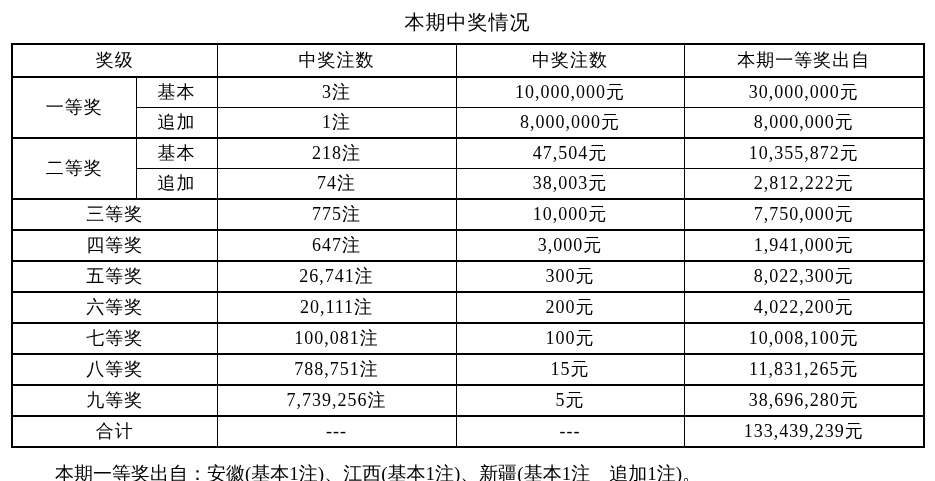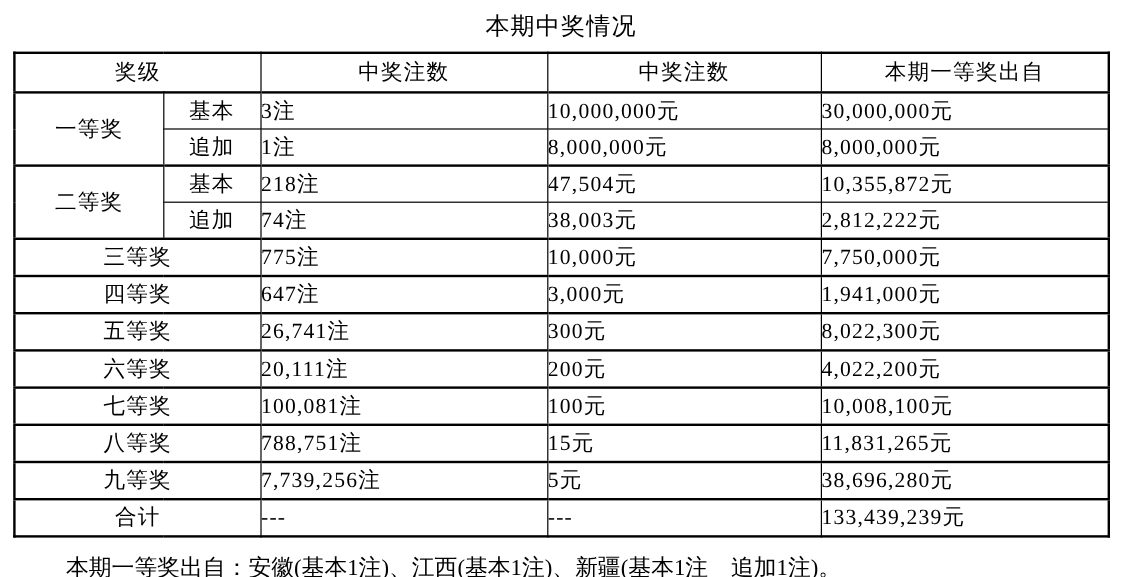--- a/index.html
+++ b/index.html
@@ -44,21 +44,21 @@
   table.results thead th {
     height: 31px;
     line-height: 31px;
     border-bottom-width: 2px;
     text-align: center;
     letter-spacing: 1px;
   }
   tr.thick td { border-top-width: 2px; }
   td.center { text-align: center; letter-spacing: 1px; }
   td.num {
-    text-align: left;
+    text-align: center;
     padding-right: 5px;
     letter-spacing: 1px;
   }
   .note {
     margin: 14px 0 0 55px;
     font-size: 19px;
     line-height: 24px;
   }
 </style>
 </head>

